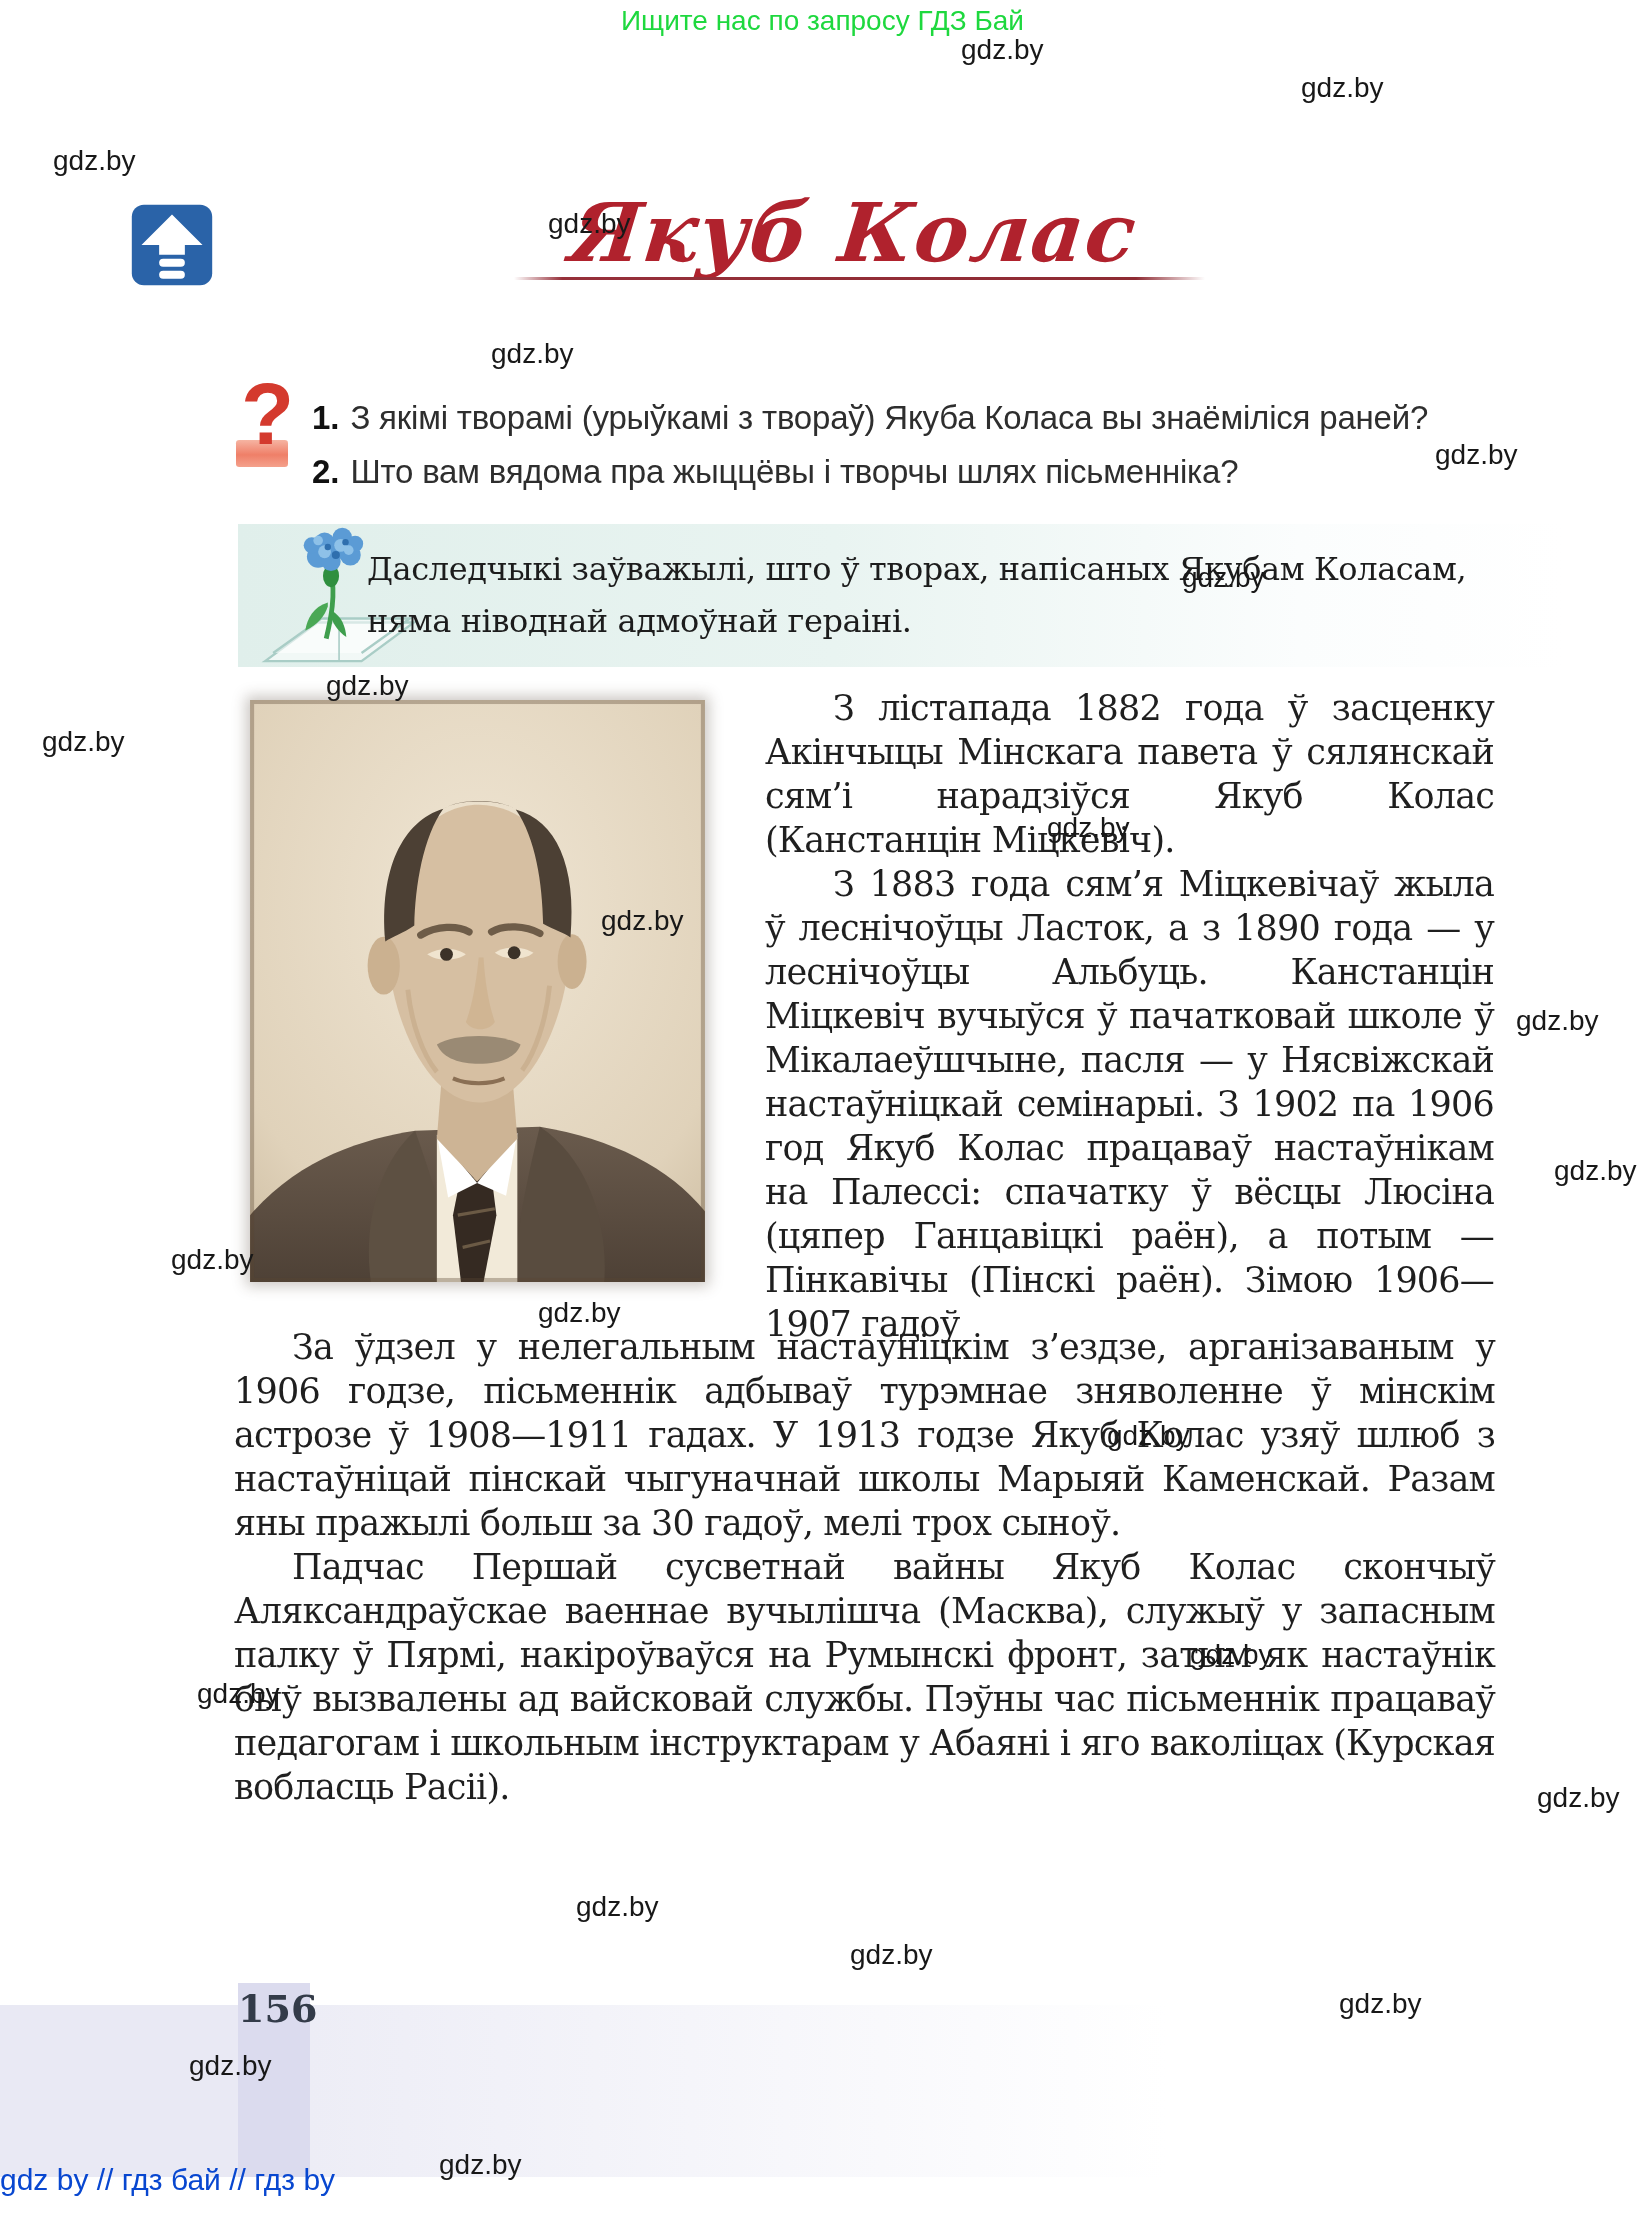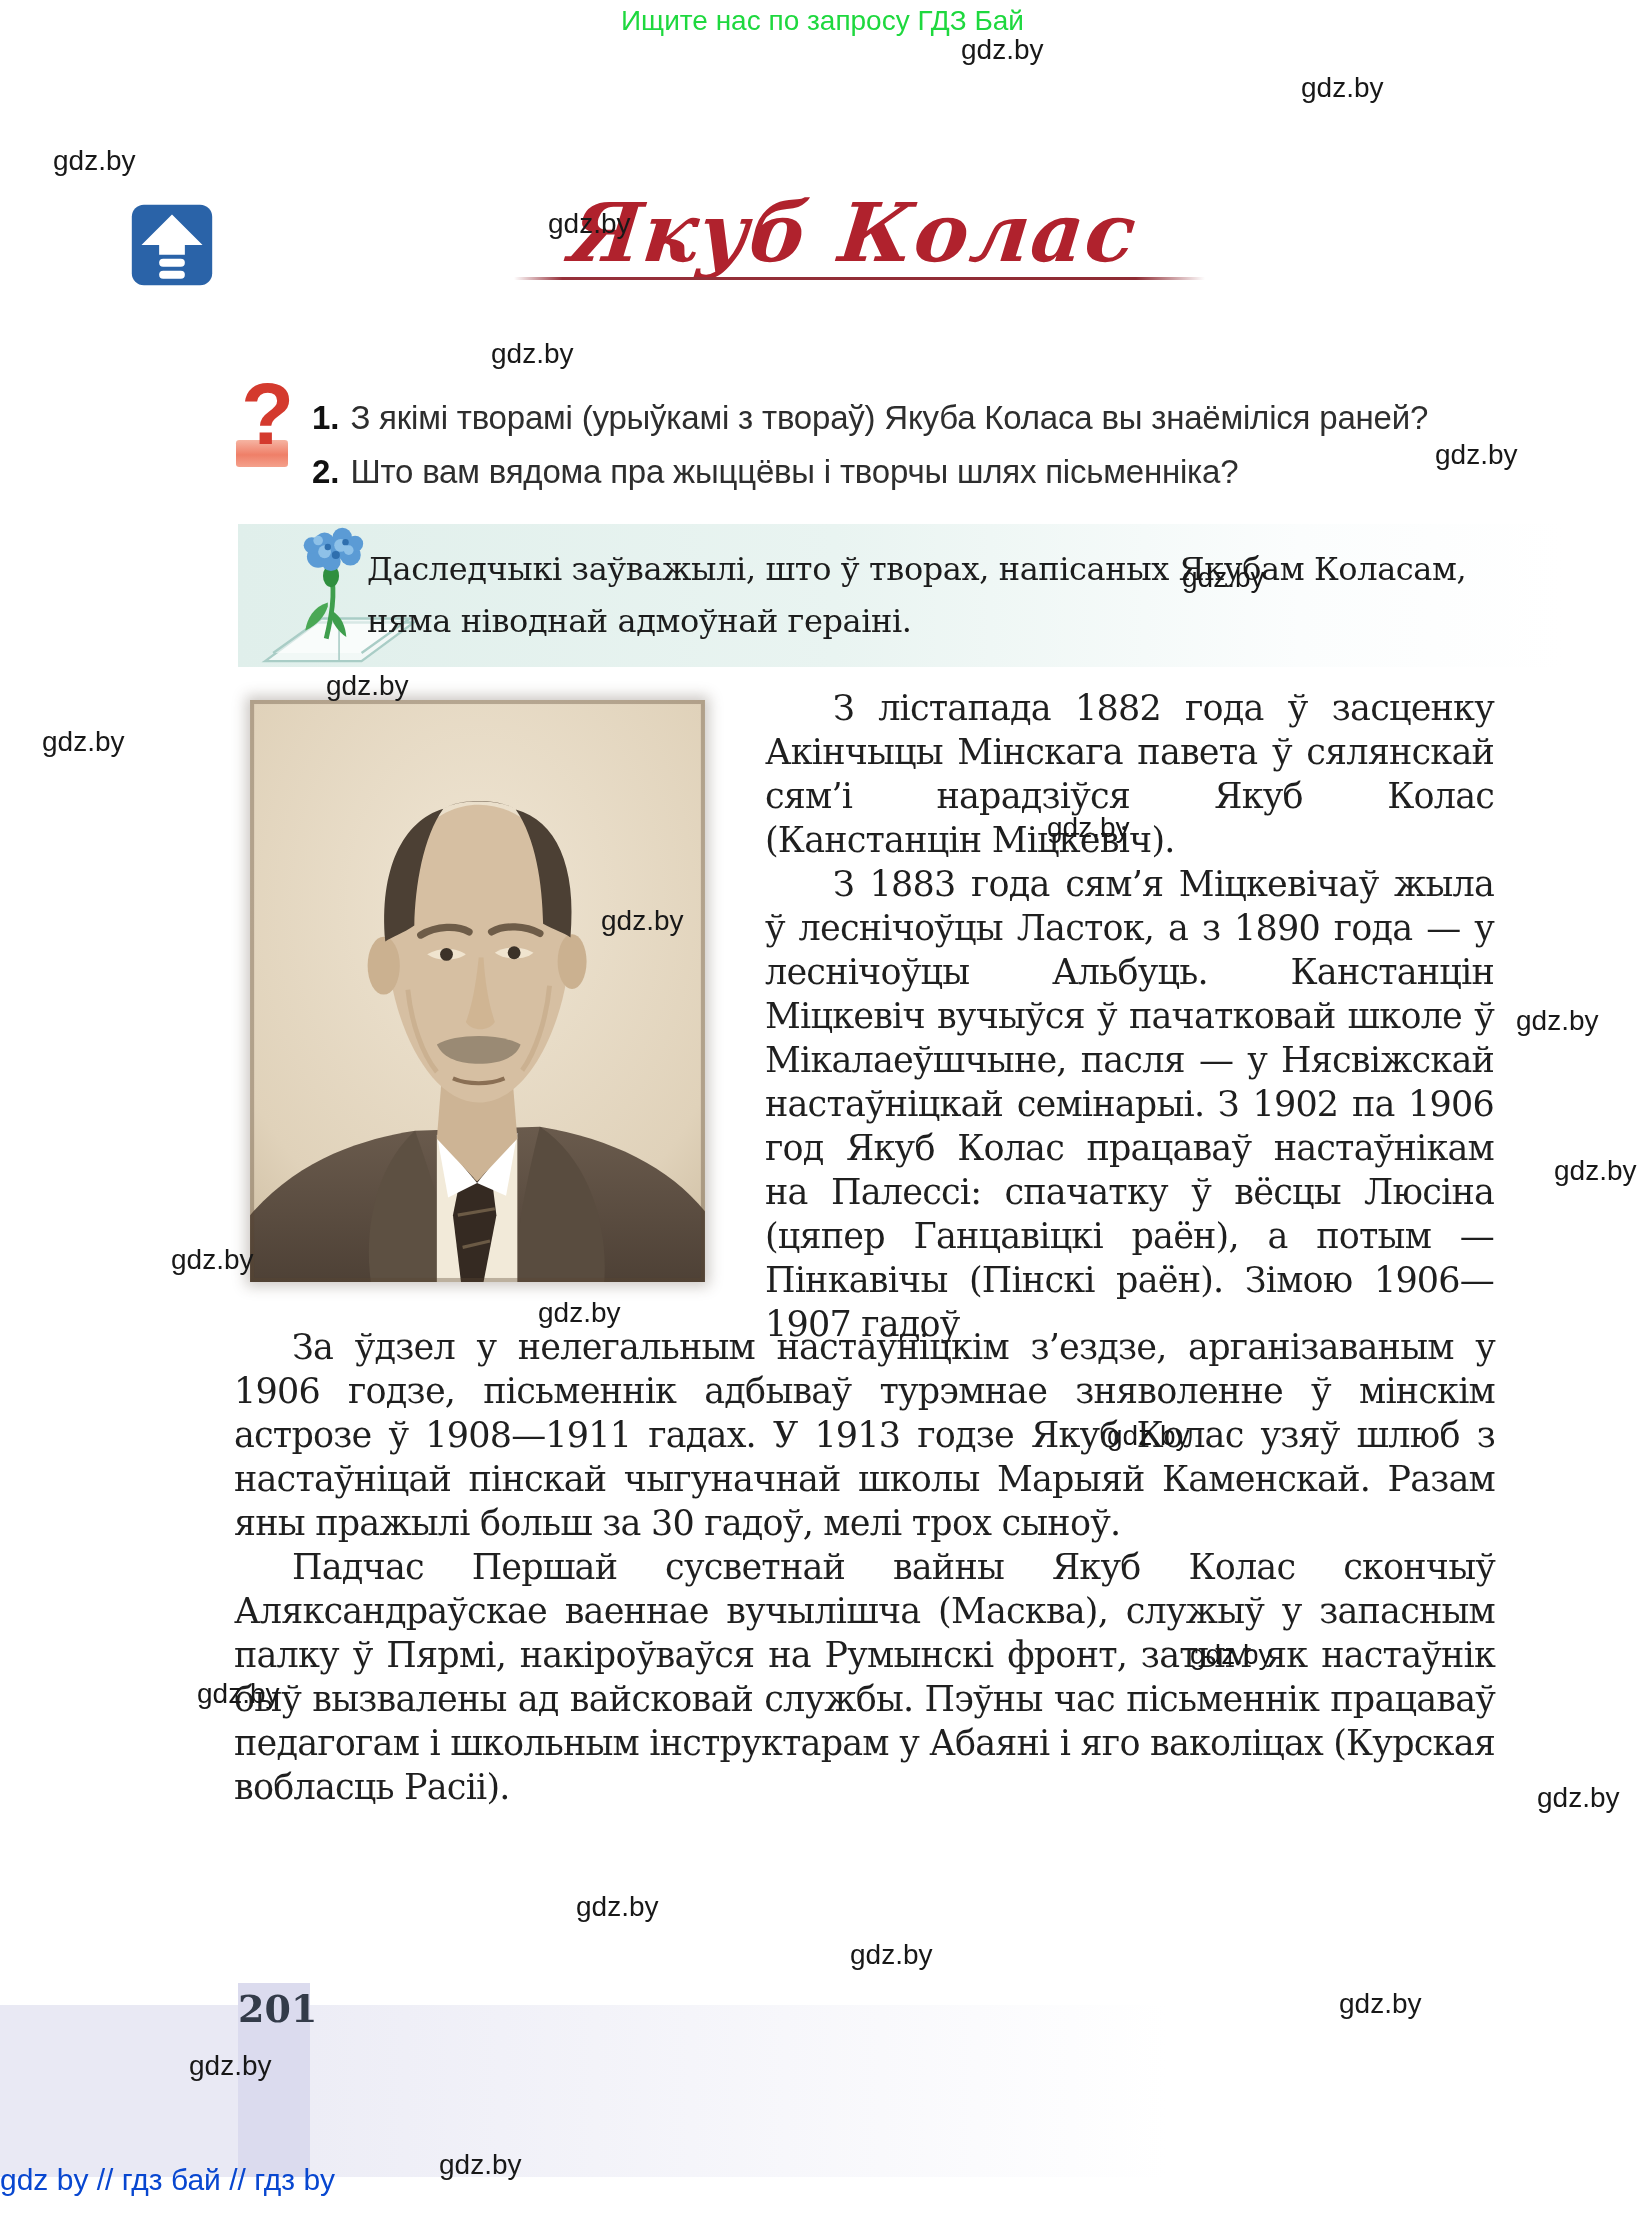--- a/index.html
+++ b/index.html
@@ -197,21 +197,21 @@
   </div>
 
   <div class="bio-full">
     <p>За ўдзел у нелегальным настаўніцкім з’ездзе, арганізаваным у 1906 годзе, пісьменнік адбываў турэмнае зняволенне ў мінскім астрозе ў 1908—1911 гадах. У 1913 годзе Якуб Колас узяў шлюб з настаўніцай пінскай чыгуначнай школы Марыяй Каменскай. Разам яны пражылі больш за 30 гадоў, мелі трох сыноў.</p>
     <p>Падчас Першай сусветнай вайны Якуб Колас скончыў Аляксандраўскае ваеннае вучылішча (Масква), служыў у запасным палку ў Пярмі, накіроўваўся на Румынскі фронт, затым як настаўнік быў вызвалены ад вайсковай службы. Пэўны час пісьменнік працаваў педагогам і школьным інструктарам у Абаяні і яго ваколіцах (Курская вобласць Расіі).</p>
   </div>
 
   <div class="panel-left"></div>
   <div class="panel-band"></div>
   <div class="panel-fade"></div>
-  <div class="page-number">201</div>
+  <div class="page-number">156</div>
 
   <div class="blue-footer">gdz by  //  гдз бай  //  гдз by</div>
 
 <div class="wm" style="left: 961px; top: 34px;">gdz.by</div>
     <div class="wm" style="left: 1301px; top: 72px;">gdz.by</div>
     <div class="wm" style="left: 53px; top: 145px;">gdz.by</div>
     <div class="wm" style="left: 548px; top: 208px;">gdz.by</div>
     <div class="wm" style="left: 491px; top: 338px;">gdz.by</div>
     <div class="wm" style="left: 1435px; top: 439px;">gdz.by</div>
     <div class="wm" style="left: 1182px; top: 562px;">gdz.by</div>

